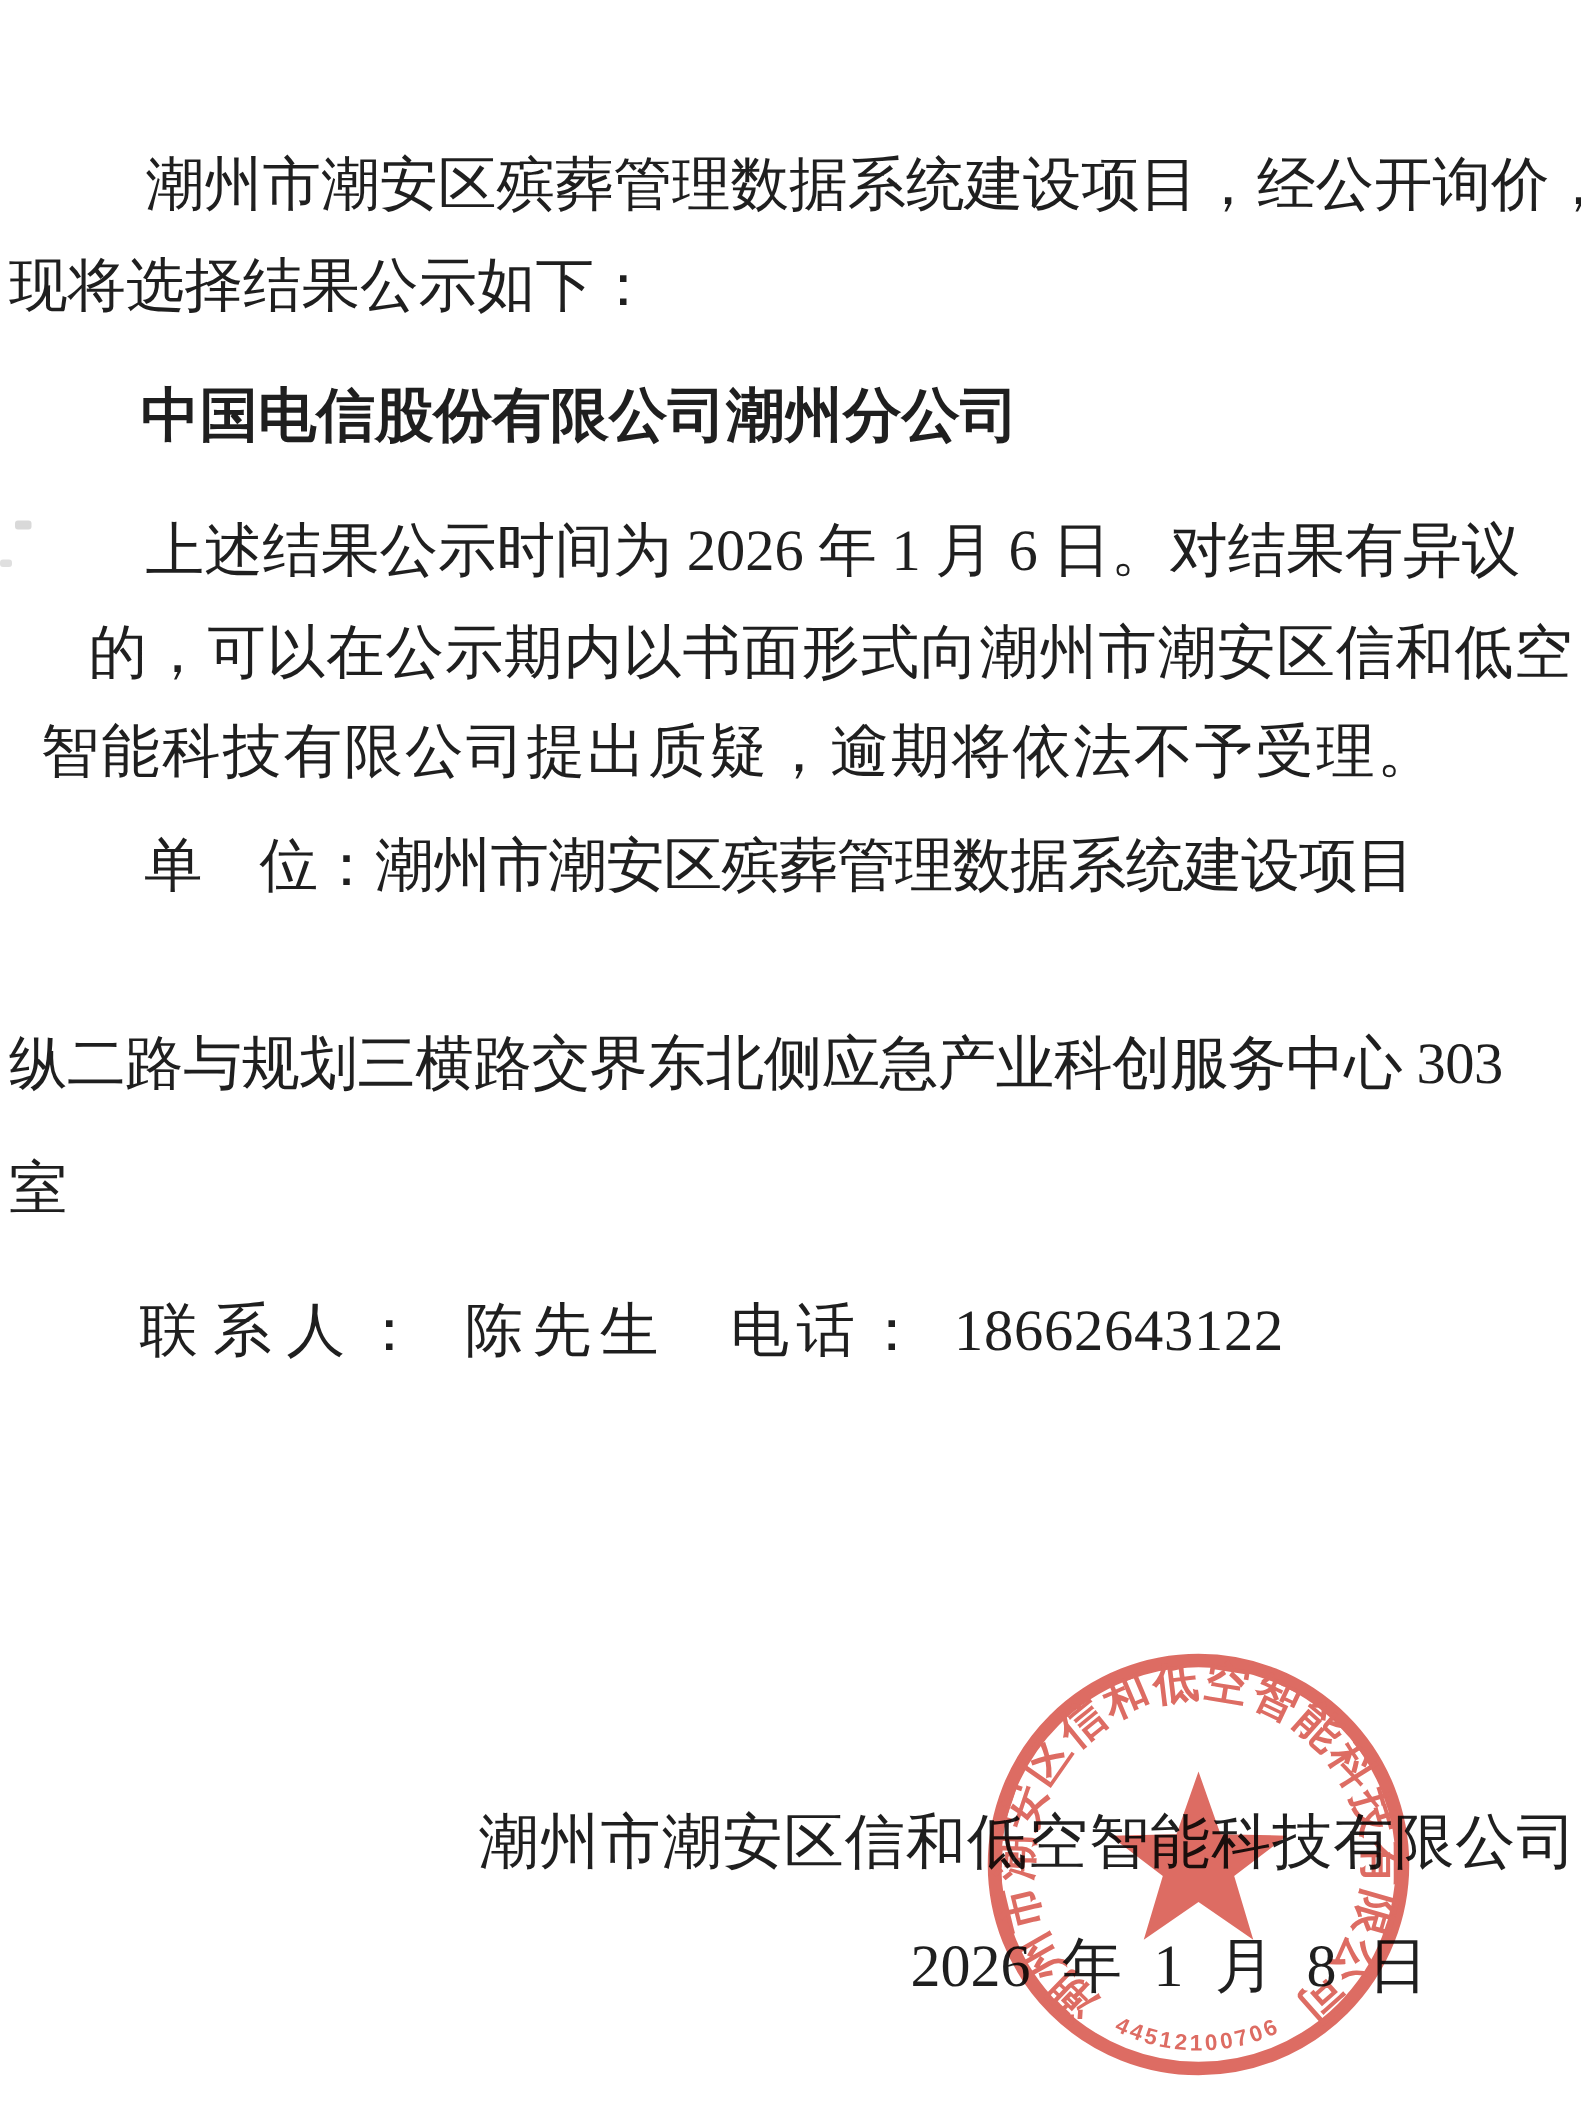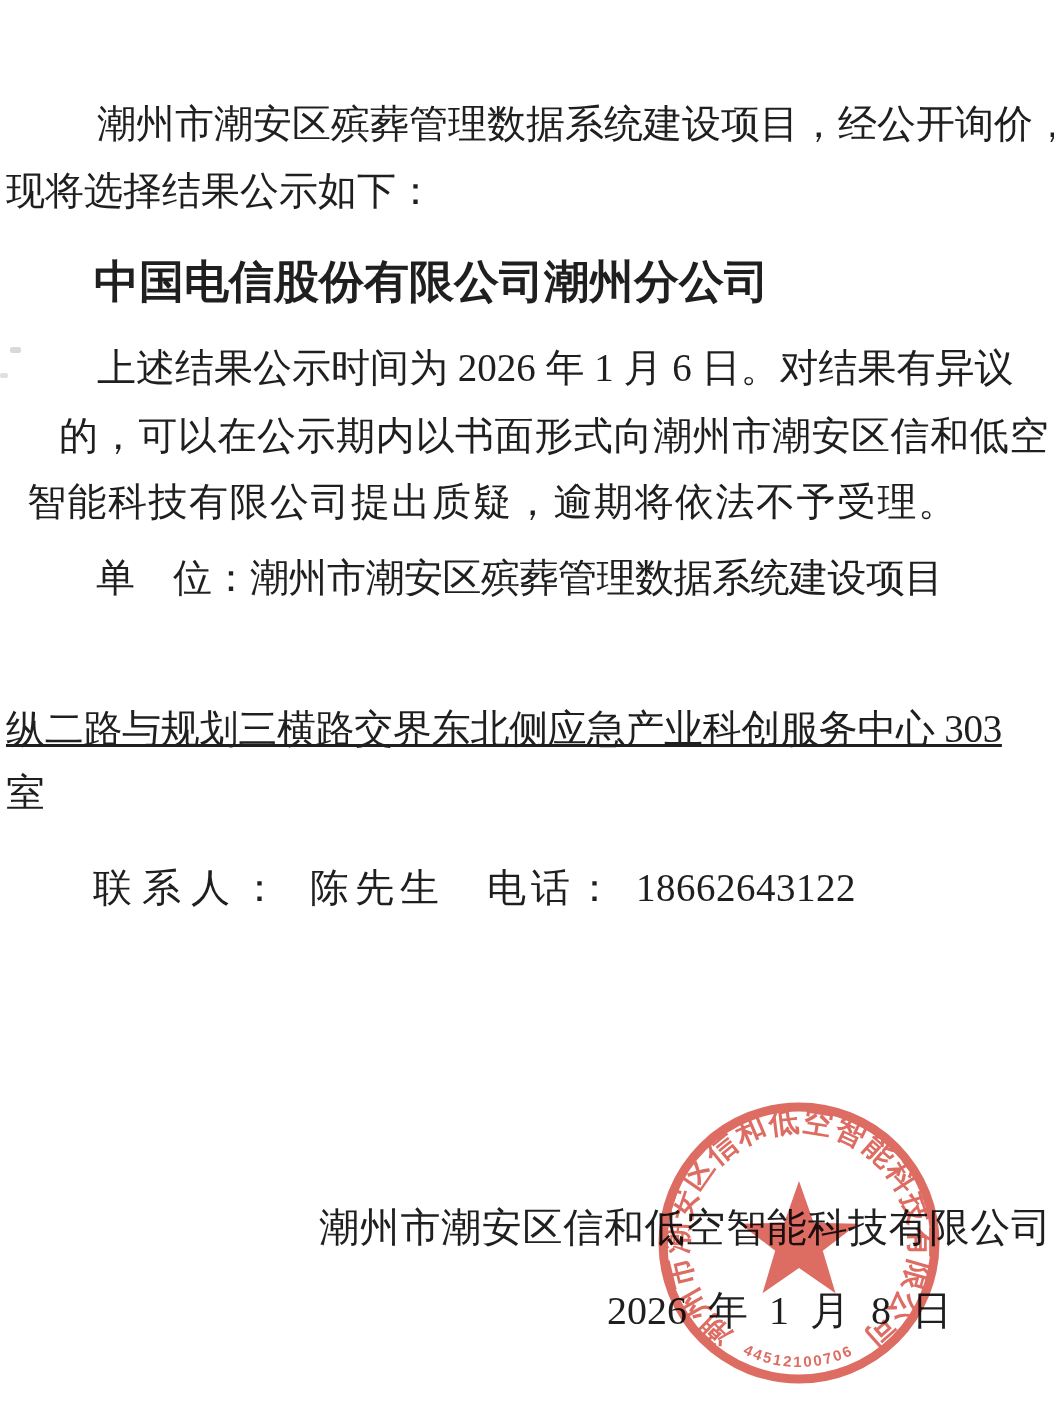--- a/index.html
+++ b/index.html
@@ -15,28 +15,28 @@
     position:absolute;
     white-space:nowrap;
     font-size:39px;
     line-height:1.15;
     font-kerning:none;
     color:#1f1f1f;
   }
   
   #l-p1l1{left:97px;top:102px;}
   #l-p1l2{left:6px;top:169px;}
-  #l-winner{left:94px;top:256px;font-size:45px;font-weight:700;
+  #l-winner{left:94px;top:256px;font-size:39px;font-weight:700;
             font-family:"Liberation Sans","DejaVu Sans",sans-serif;}
   #l-p3l1{left:97px;top:346px;text-align:right;}
   #l-p3l2{left:59px;top:414px;letter-spacing:0.6px;}
   #l-p3l3{left:27px;top:480px;letter-spacing:1.5px;}
   #l-unit{left:96px;top:556px;letter-spacing:-0.5px;}
   #l-addr1{left:93px;top:643px;letter-spacing:-1.5px;}
-  #l-addr2{left:6px;top:707px;letter-spacing:-0.3px;text-decoration:underline;}
+  #l-addr2{left:6px;top:688px;letter-spacing:-0.3px;}
   #l-addr3{left:6px;top:771px;}
   #l-contact{left:93px;top:866px;height:48px;width:860px;}
   #l-contact .seg{position:absolute;top:0;white-space:nowrap;}
   #seg-contact-label{left:0;letter-spacing:10px;}
   #seg-contact-name{left:217px;letter-spacing:6px;}
   #seg-phone-label{left:394px;letter-spacing:5px;}
   #seg-phone-number{left:543px;letter-spacing:0.5px;}
   #l-closing{left:93px;top:942px;letter-spacing:3px;}
   #l-signature{left:319px;top:1205px;font-size:40px;letter-spacing:0.7px;}
   #l-date{left:607px;top:1288px;font-size:40px;word-spacing:11px;}

